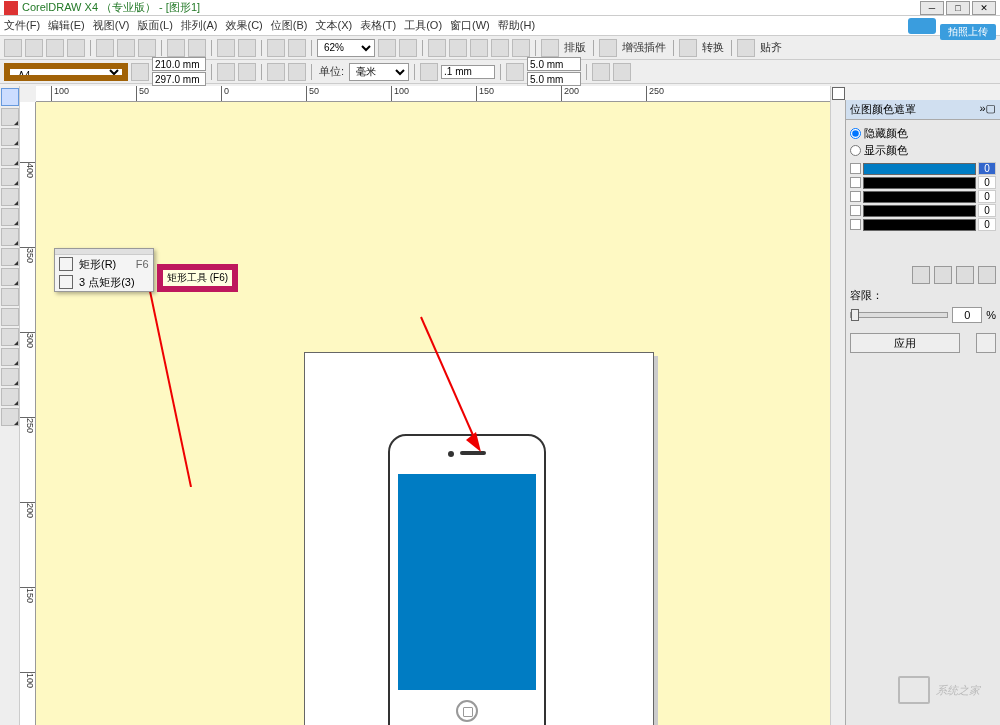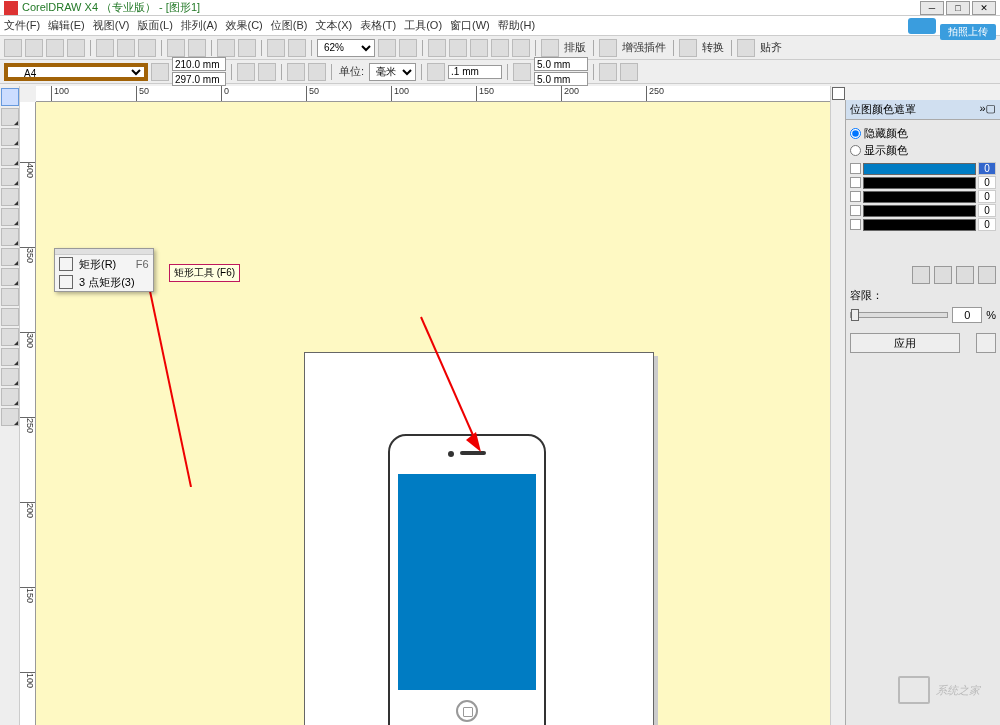--- a/index.html
+++ b/index.html
@@ -17,21 +17,21 @@
 .menubar .cloud-icon { width: 28px; height: 16px; background: #3a9dde; border-radius: 3px; }
 .menubar .cloud-btn { background: #3a9dde; color: #fff; padding: 1px 8px; border-radius: 2px; font-size: 10px; margin-top: 12px; }
 
 .toolbar1 { background: #eee; height: 24px; display: flex; align-items: center; padding: 0 4px; gap: 3px; border-bottom: 1px solid #ccc; }
 .tb-btn { width: 18px; height: 18px; background: #ddd; border: 1px solid #bbb; }
 .tb-sep { width: 1px; height: 16px; background: #aaa; margin: 0 2px; }
 .zoom-sel { width: 58px; height: 18px; border: 1px solid #999; background: #fff; padding: 0 2px; font-size: 10px; }
 .tb-label { font-size: 11px; color: #333; padding: 0 2px; }
 
 .toolbar2 { background: #eee; height: 24px; display: flex; align-items: center; padding: 0 4px; gap: 3px; border-bottom: 1px solid #ccc; }
-.prop-sel { width: 144px; height: 18px; border: 4px solid #a16207; background: #fff; padding: 0 12px; font-size: 10px; }
+.prop-sel { width: 124px; height: 18px; border: 6px solid #a16207; background: #fff; padding: 0 4px; font-size: 10px; }
 .dim-box { width: 54px; height: 14px; border: 1px solid #999; background: #fff; padding: 0 2px; font-size: 10px; }
 .dim-stack { display: flex; flex-direction: column; gap: 1px; }
 
 .workspace { position: absolute; top: 86px; left: 0; right: 0; bottom: 0; }
 
 .toolbox { position: absolute; left: 0; top: 0; width: 20px; background: #eee; border-right: 1px solid #ccc; height: 100%; display: flex; flex-direction: column; gap: 2px; padding-top: 2px; }
 .tool { width: 18px; height: 18px; background: #ddd; border: 1px solid #bbb; margin: 0 auto; position: relative; }
 .tool.active { background: #ccddff; border-color: #6699dd; }
 .tool .fly { position: absolute; right: 0; bottom: 0; width: 0; height: 0; border-left: 4px solid transparent; border-bottom: 4px solid #333; }
 
@@ -53,21 +53,21 @@
 .phone-screen { position: absolute; left: 362px; top: 372px; width: 138px; height: 216px; background: #007cc3; }
 .phone-home { position: absolute; left: 420px; top: 598px; width: 22px; height: 22px; border: 2px solid #999; border-radius: 50%; }
 .phone-home::after { content: ""; position: absolute; left: 5px; top: 5px; width: 8px; height: 8px; border: 1px solid #999; border-radius: 1px; }
 
 .flyout { position: absolute; left: 18px; top: 146px; background: #f4f4f4; border: 1px solid #999; box-shadow: 2px 2px 4px rgba(0,0,0,0.3); z-index: 100; }
 .flyout .row { display: flex; align-items: center; height: 18px; padding: 0 4px; gap: 6px; }
 .flyout .row.hdr { background: #e0e0e0; border-bottom: 1px solid #ccc; height: 6px; }
 .flyout .ico { width: 14px; height: 14px; border: 1px solid #666; }
 .flyout .lbl { flex: 1; }
 .flyout .shortcut { color: #666; margin-left: 8px; }
-.tooltip { position: absolute; left: 133px; top: 162px; background: #ffffe0; border: 1px solid #be185d; padding: 1px 4px; font-size: 10px; z-index: 101; }
+.tooltip { position: absolute; left: 121px; top: 162px; background: #ffffe0; border: 6px solid #be185d; padding: 1px 4px; font-size: 10px; z-index: 101; }
 
 .arrow1 { position: absolute; left: 105px; top: 165px; width: 60px; height: 220px; z-index: 50; pointer-events: none; }
 .arrow2 { position: absolute; left: 380px; top: 210px; width: 70px; height: 140px; z-index: 50; pointer-events: none; }
 
 .docker { position: absolute; right: 0; top: 14px; width: 155px; height: 100%; background: #e8e8e8; border-left: 1px solid #aaa; }
 .docker .title { background: #d0dff0; padding: 2px 4px; font-size: 11px; border-bottom: 1px solid #aaa; display: flex; }
 .docker .title .txt { flex: 1; }
 .docker .body { padding: 4px; }
 .radio-row { display: flex; align-items: center; gap: 3px; margin: 2px 0; }
 .radio-row input { width: 11px; height: 11px; }
@@ -176,21 +176,21 @@
     <input class="dim-box" value="297.0 mm" style="">
   </div>
   <div class="tb-sep"></div>
   <div class="tb-btn"></div>
   <div class="tb-btn"></div>
   <div class="tb-sep"></div>
   <div class="tb-btn"></div>
   <div class="tb-btn"></div>
   <div class="tb-sep"></div>
   <span class="tb-label">单位:</span>
-  <select class="zoom-sel" style="width:47px"><option>毫米</option></select>
+  <select class="zoom-sel" style="width:60px"><option>毫米</option></select>
   <div class="tb-sep"></div>
   <div class="tb-btn"></div>
   <input class="dim-box" value=".1 mm" style="">
   <div class="tb-sep"></div>
   <div class="tb-btn"></div>
   <div class="dim-stack">
     <input class="dim-box" value="5.0 mm" style="">
     <input class="dim-box" value="5.0 mm" style="">
   </div>
   <div class="tb-sep"></div>

